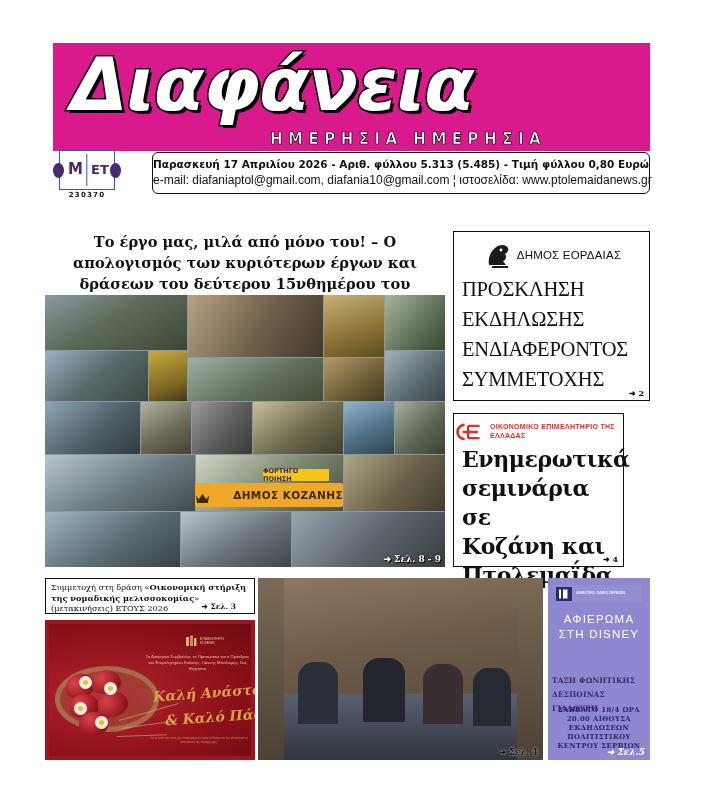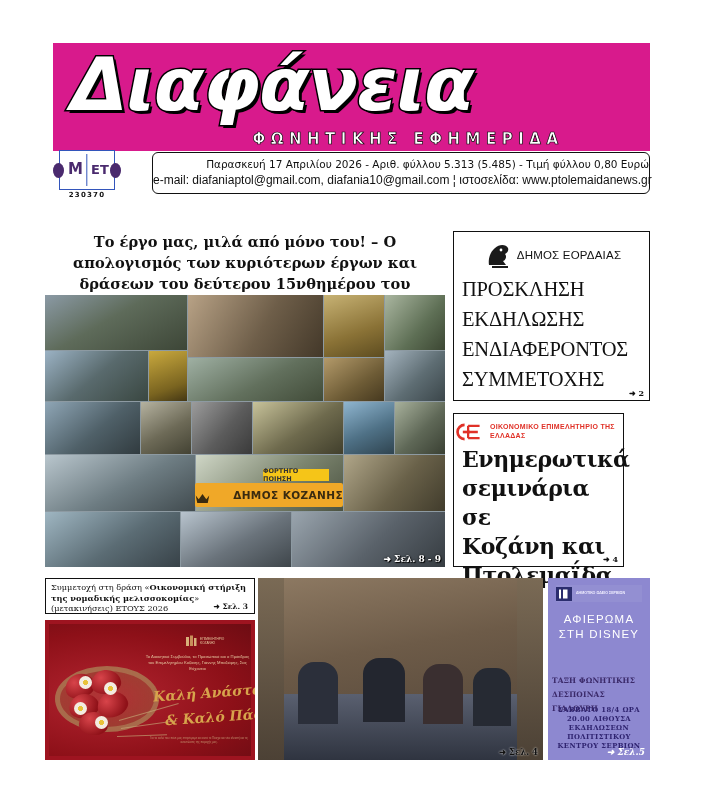--- a/index.html
+++ b/index.html
@@ -73,22 +73,22 @@
     font-size: 7px; letter-spacing: 1.2px; color: #111;
   }
 
   
   .info-strip {
     position: absolute; left: 152px; top: 152px; width: 498px; height: 42px;
     border: 1.4px solid #111; border-radius: 6px; background: #fff;
     padding-top: 3px;
   }
   .info-line1 {
-    font-family: "DejaVu Sans", sans-serif; font-weight: 400;
-    font-size: 10.5px; line-height: 16px; color: #111; text-align: right;
+    font-family: "DejaVu Sans", sans-serif; font-weight: 700;
+    font-size: 10.5px; line-height: 16px; color: #111; text-align: left;
     white-space: nowrap;
   }
   .info-line2 {
     font-family: "Liberation Sans", sans-serif; font-weight: 400;
     font-size: 12px; line-height: 16px; color: #111; text-align: center;
     white-space: nowrap;
   }
 
   
   .lead-headline {
@@ -179,21 +179,21 @@
   .teaser-box {
     position: absolute; left: 45px; top: 578px; width: 210px; height: 36px;
     border: 1.1px solid #111; background: #fff; padding: 3px 5px 0 5px;
   }
   .teaser-text {
     font-family: "DejaVu Serif", serif; font-size: 8.2px; line-height: 10.5px;
     color: #111;
   }
   .teaser-text b { font-weight: 700; }
   .teaser-ref {
-    position: absolute; right: 6px; bottom: 2px;
+    position: absolute; right: 18px; bottom: 2px;
     font-family: "DejaVu Serif", serif; font-weight: 700; font-size: 7.5px;
     color: #111;
     margin-left: 37px;
   }
 
   .easter-ad {
     position: absolute; left: 45px; top: 620px; width: 210px; height: 140px;
     background: #9e1420; overflow: hidden;
   }
   .easter-inner {
@@ -296,21 +296,21 @@
     font-size: 9px; color: #ffffff; white-space: nowrap;
   }
 </style>
 </head>
 <body>
 
 <div class="page">
 
   <div class="masthead">
     <div class="masthead-title">Διαφάνεια</div>
-    <div class="masthead-sub">ΦΩΝΗΤΙΚΗΣ ΕΦΗΜΕΡΙΔΑ</div>
+    <div class="masthead-sub">ΗΜΕΡΗΣΙΑ ΗΜΕΡΗΣΙΑ</div>
   </div>
 
   <div class="met-logo">
     <div class="met-book"></div>
     <div class="met-dot-l"></div>
     <div class="met-dot-r"></div>
     <div class="met-m">M</div>
     <div class="met-et">ET</div>
     <div class="met-num">230370</div>
   </div>

